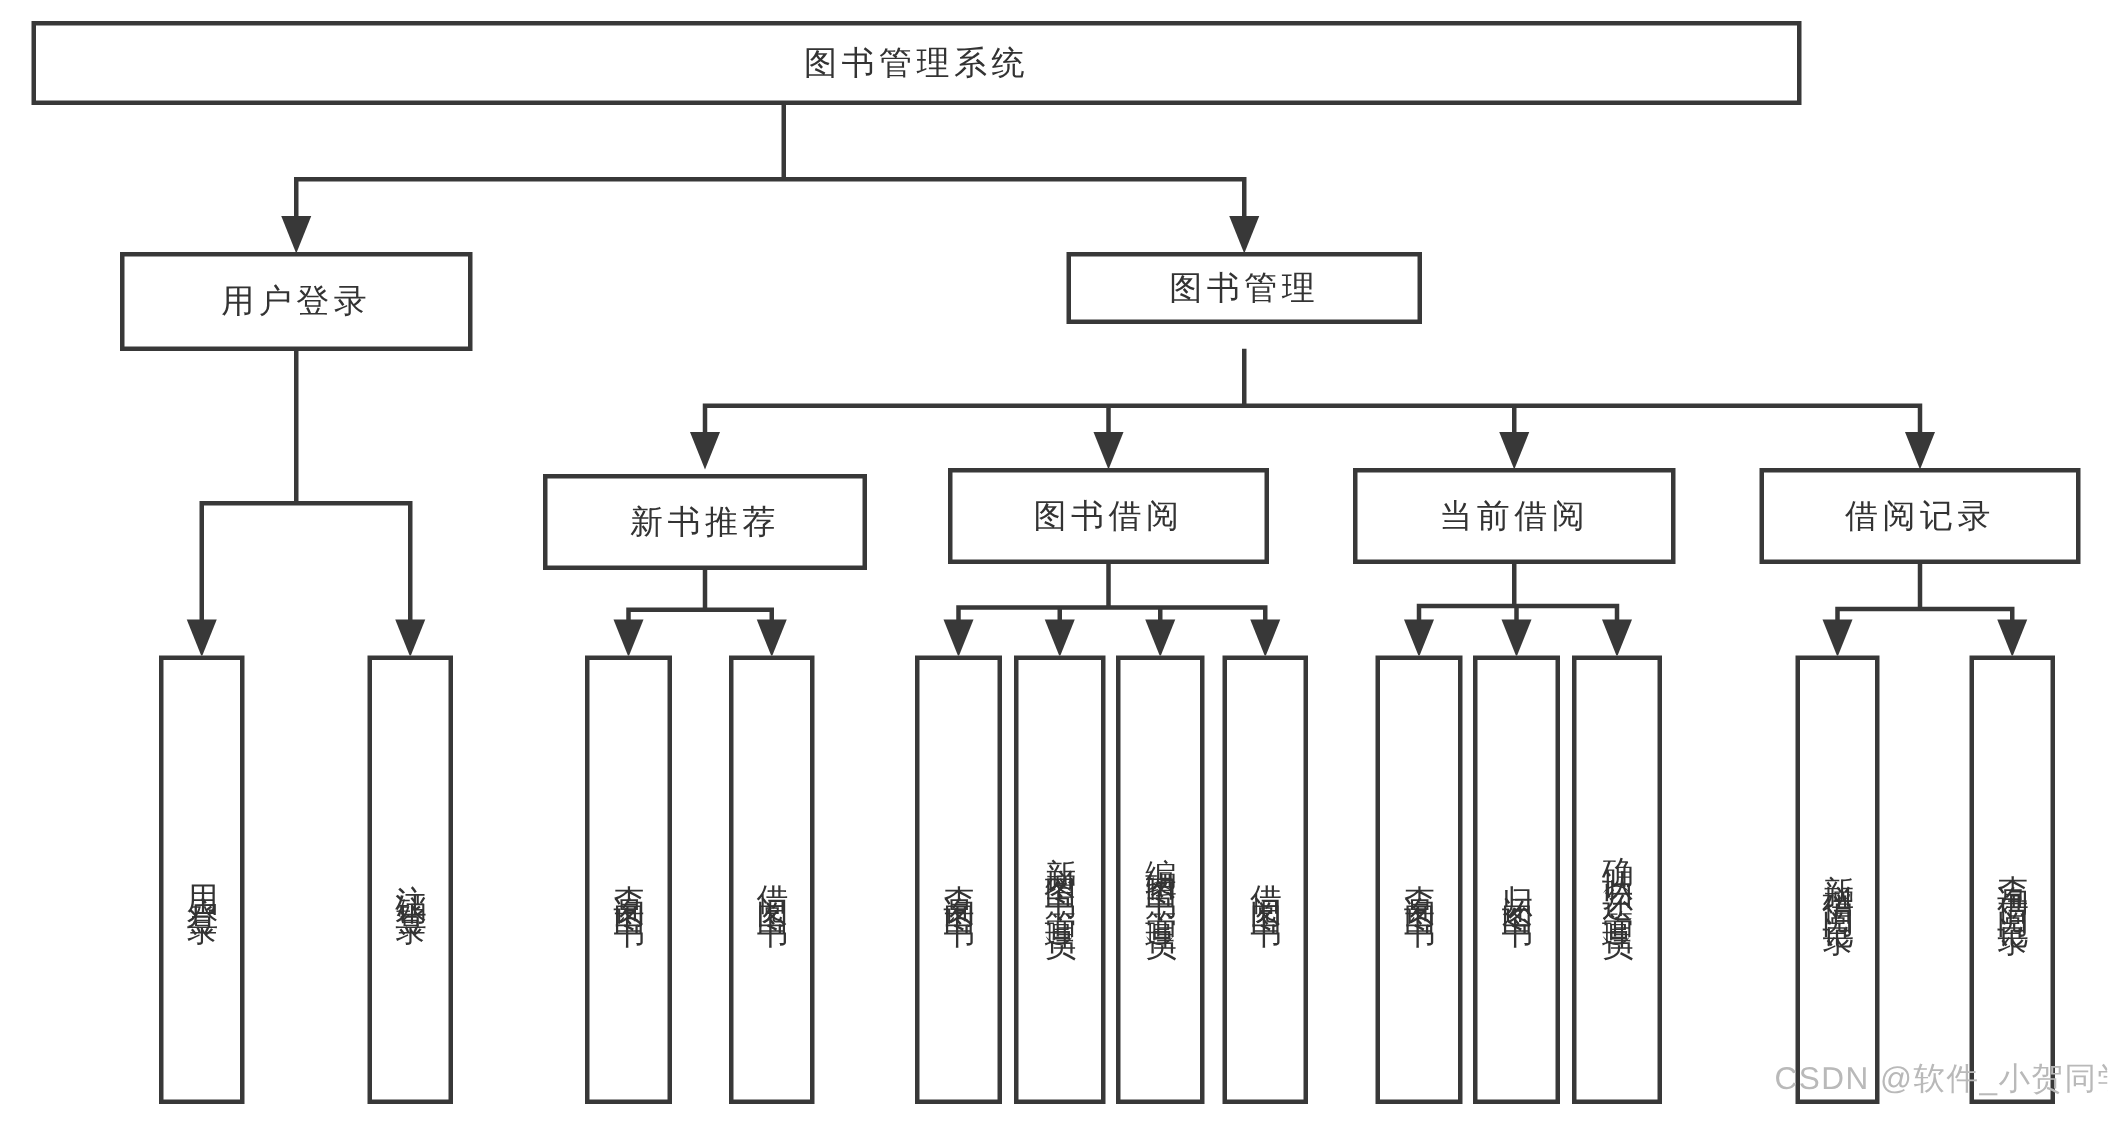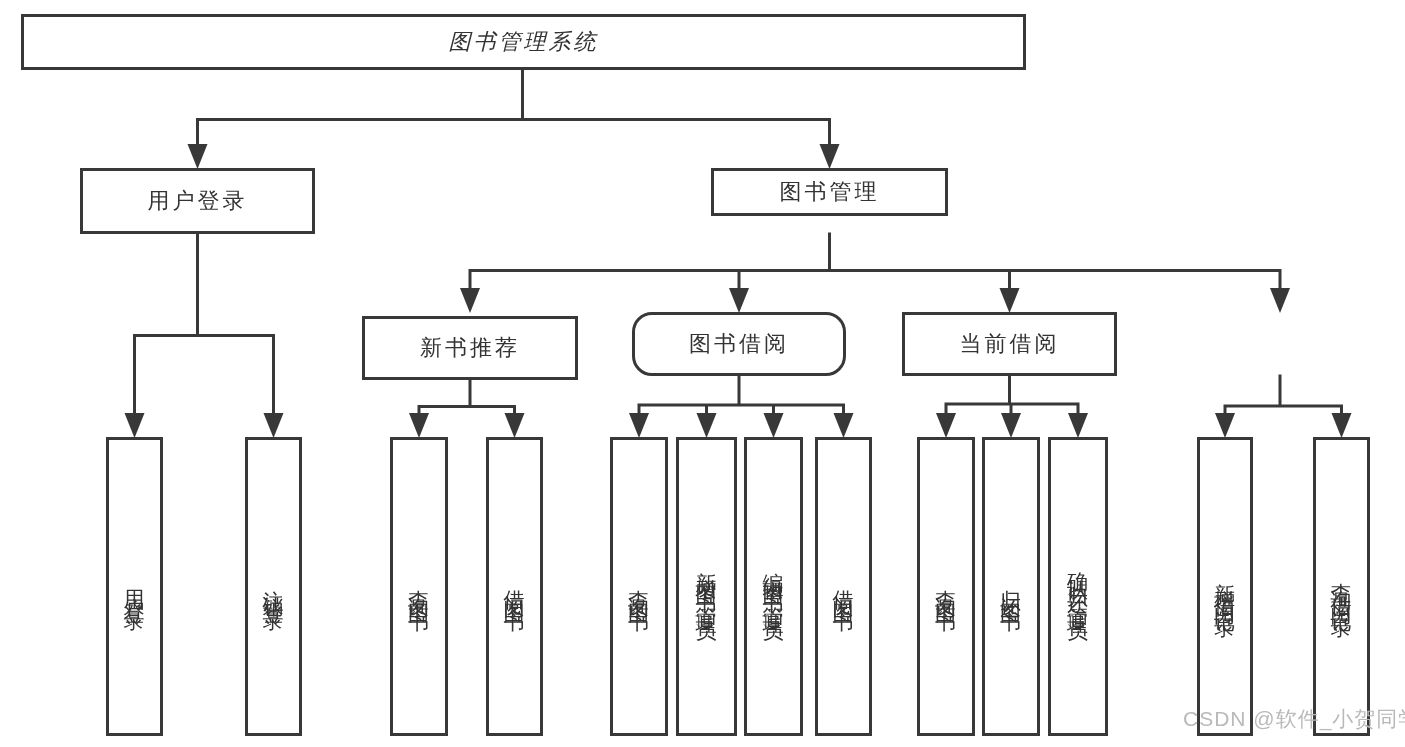--- a/index.html
+++ b/index.html
@@ -33,25 +33,25 @@
   }
   .watermark{
     position:absolute;
     left:1183px;top:705px;width:222px;
     font-size:21px;color:#b9b9b9;
     letter-spacing:1px;
     white-space:nowrap;
     z-index:10;
   }
   
-  #n-root{left:21px;top:14px;width:1005px;height:56px;font-style:italic;}
+  #n-root{left:21px;top:14px;width:1180px;height:56px;}
   #n-userlogin{left:80px;top:168px;width:235px;height:66px;}
   #n-bookmgmt{left:711px;top:168px;width:237px;height:48px;}
   #n-newrec{left:362px;top:316px;width:216px;height:64px;}
-  #n-borrow{left:632px;top:312px;width:214px;height:64px;border-radius:20px;}
+  #n-borrow{left:632px;top:312px;width:214px;height:64px;}
   #n-current{left:902px;top:312px;width:215px;height:64px;}
   #n-records{left:1173px;top:312px;width:214px;height:64px;}
   .leaf{top:437px;height:299px;}
   #l-u1{left:106px;width:57px;}
   #l-u2{left:245px;width:57px;}
   #l-n1{left:390px;width:58px;}
   #l-n2{left:486px;width:57px;}
   #l-b1{left:610px;width:58px;}
   #l-b2{left:676px;width:61px;}
   #l-b3{left:744px;width:59px;}
@@ -120,20 +120,23 @@
 
   <div class="box hbox" id="n-newrec">
     <span>新书推荐</span>
   </div>
   <div class="box hbox" id="n-borrow">
     <span>图书借阅</span>
   </div>
   <div class="box hbox" id="n-current">
     <span>当前借阅</span>
   </div>
+  <div class="box hbox" id="n-records">
+    <span>借阅记录</span>
+  </div>
 
   <div class="box vbox leaf" id="l-u1">
     <span>用户登录</span>
   </div>
   <div class="box vbox leaf" id="l-u2">
     <span>注销登录</span>
   </div>
 
   <div class="box vbox leaf" id="l-n1">
     <span>查询图书</span>

